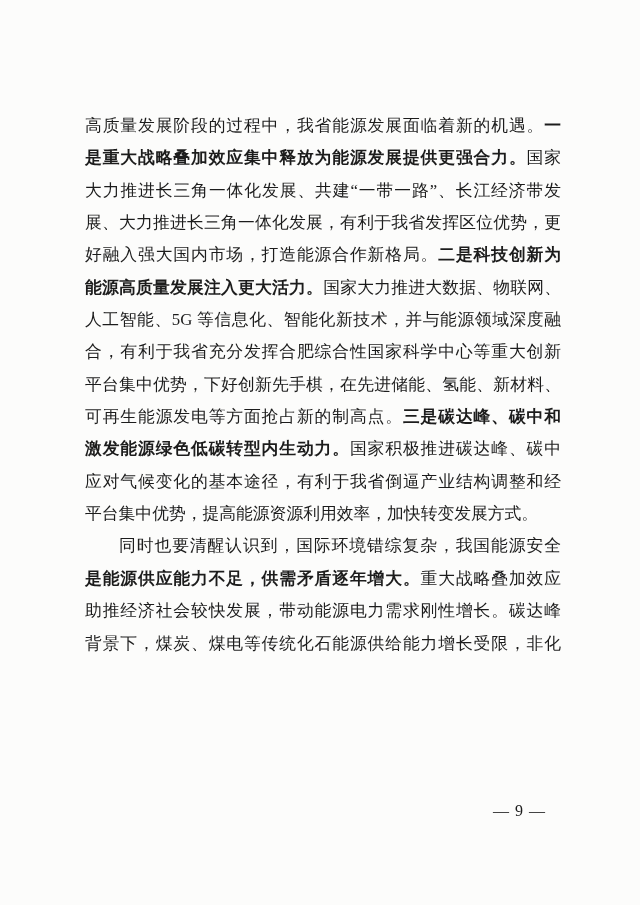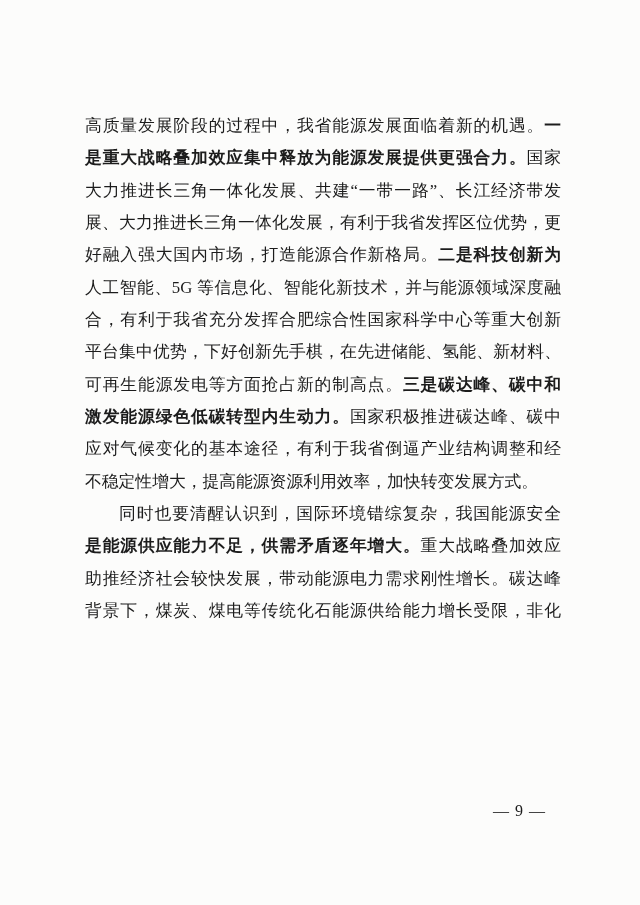--- a/index.html
+++ b/index.html
@@ -46,26 +46,27 @@
 </head>
 <body style="background: rgb(252, 252, 251); color: rgb(28, 28, 28);">
 
 <div class="page">
   <div class="text-block">
       <div class="line"><span class="run">高质量发展阶段的过程中，我省能源发展面临着新的机遇。</span><span class="run bold">一</span></div>
       <div class="line"><span class="run bold">是重大战略叠加效应集中释放为能源发展提供更强合力。</span><span class="run">国家</span></div>
       <div class="line"><span class="run">大力推进长三角一体化发展、共建“一带一路”、长江经济带发</span></div>
       <div class="line"><span class="run">展、大力推进长三角一体化发展，有利于我省发挥区位优势，更</span></div>
       <div class="line"><span class="run">好融入强大国内市场，打造能源合作新格局。</span><span class="run bold">二是科技创新为</span></div>
+      <div class="line"><span class="run bold">能源高质量发展注入更大活力。</span><span class="run">国家大力推进大数据、物联网、</span></div>
       <div class="line"><span class="run">人工智能、5G 等信息化、智能化新技术，并与能源领域深度融</span></div>
       <div class="line"><span class="run">合，有利于我省充分发挥合肥综合性国家科学中心等重大创新</span></div>
       <div class="line"><span class="run">平台集中优势，下好创新先手棋，在先进储能、氢能、新材料、</span></div>
       <div class="line"><span class="run">可再生能源发电等方面抢占新的制高点。</span><span class="run bold">三是碳达峰、碳中和</span></div>
       <div class="line"><span class="run bold">激发能源绿色低碳转型内生动力。</span><span class="run">国家积极推进碳达峰、碳中</span></div>
       <div class="line"><span class="run">应对气候变化的基本途径，有利于我省倒逼产业结构调整和经</span></div>
-      <div class="line para-end"><span class="run">不稳定性增大，提高能源资源利用效率，加快转变发展方式。</span></div>
+      <div class="line para-end"><span class="run">平台集中优势，提高能源资源利用效率，加快转变发展方式。</span></div>
       <div class="line indent"><span class="run">同时也要清醒认识到，国际环境错综复杂，我国能源安全</span></div>
       <div class="line"><span class="run bold">是能源供应能力不足，供需矛盾逐年增大。</span><span class="run">重大战略叠加效应</span></div>
       <div class="line"><span class="run">助推经济社会较快发展，带动能源电力需求刚性增长。碳达峰</span></div>
       <div class="line"><span class="run">背景下，煤炭、煤电等传统化石能源供给能力增长受限，非化</span></div>
     </div>
   <div class="page-number">— 9 —</div>
 </div>
 
 </body></html>

